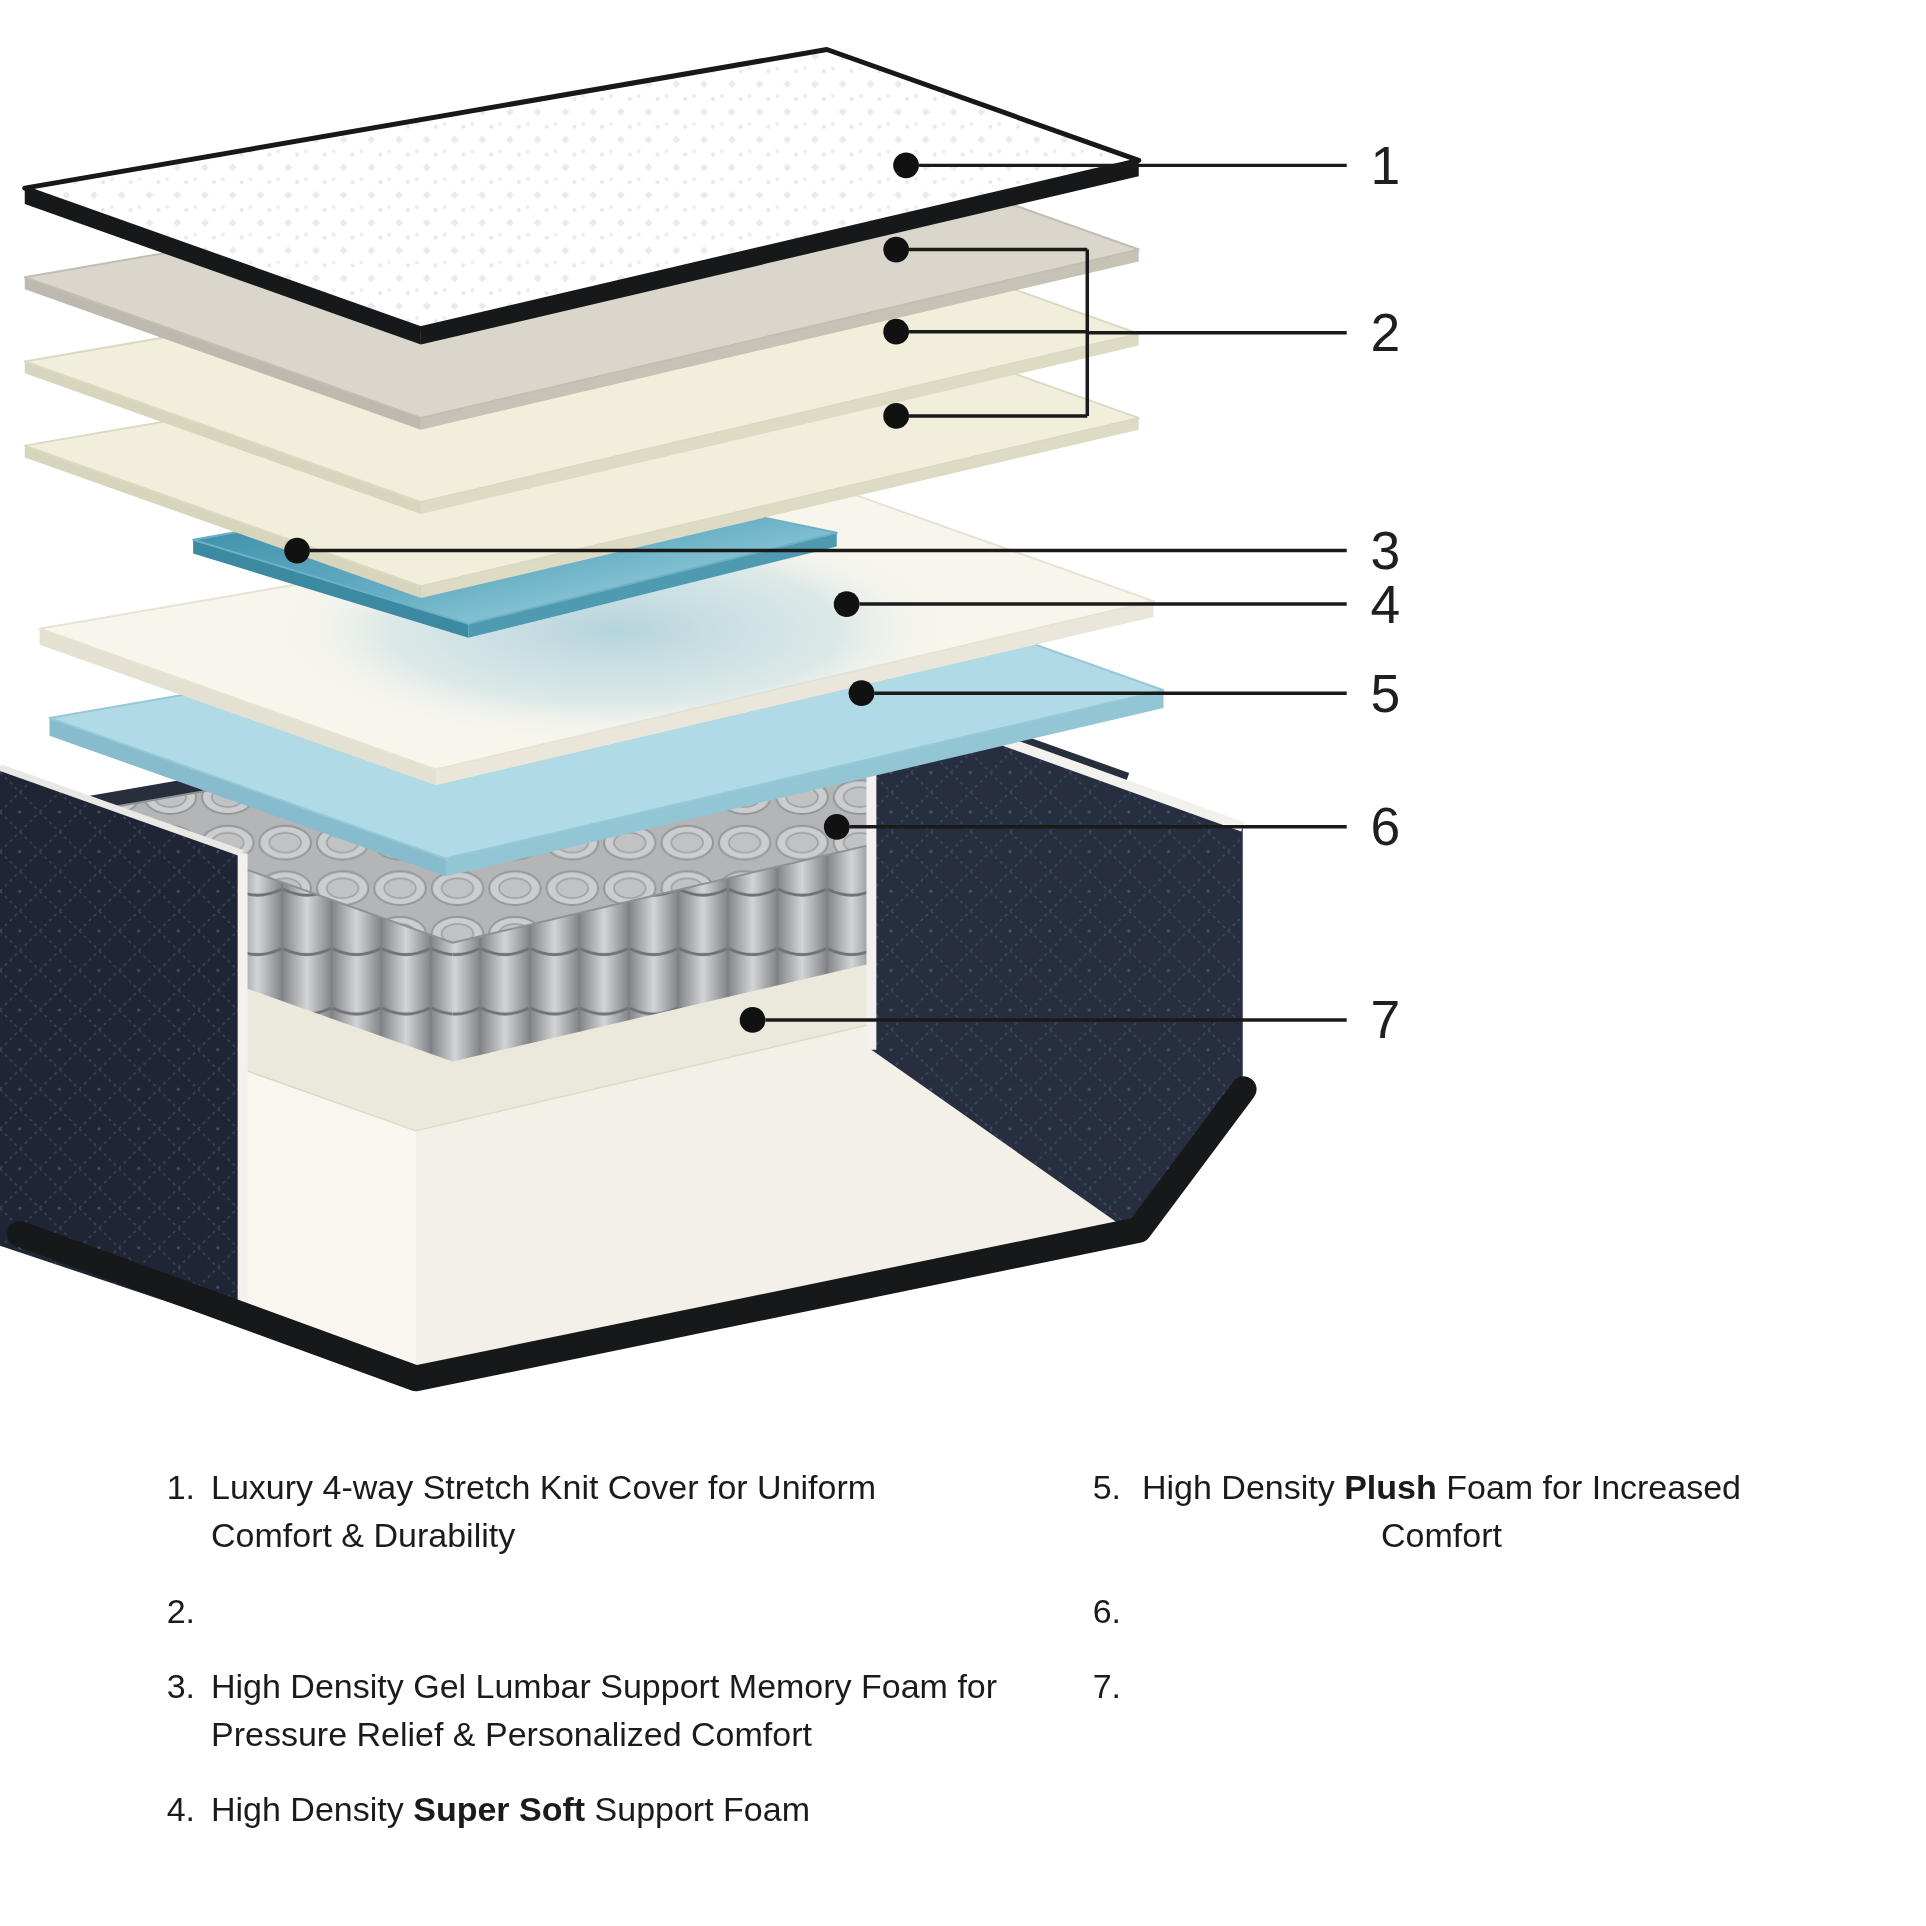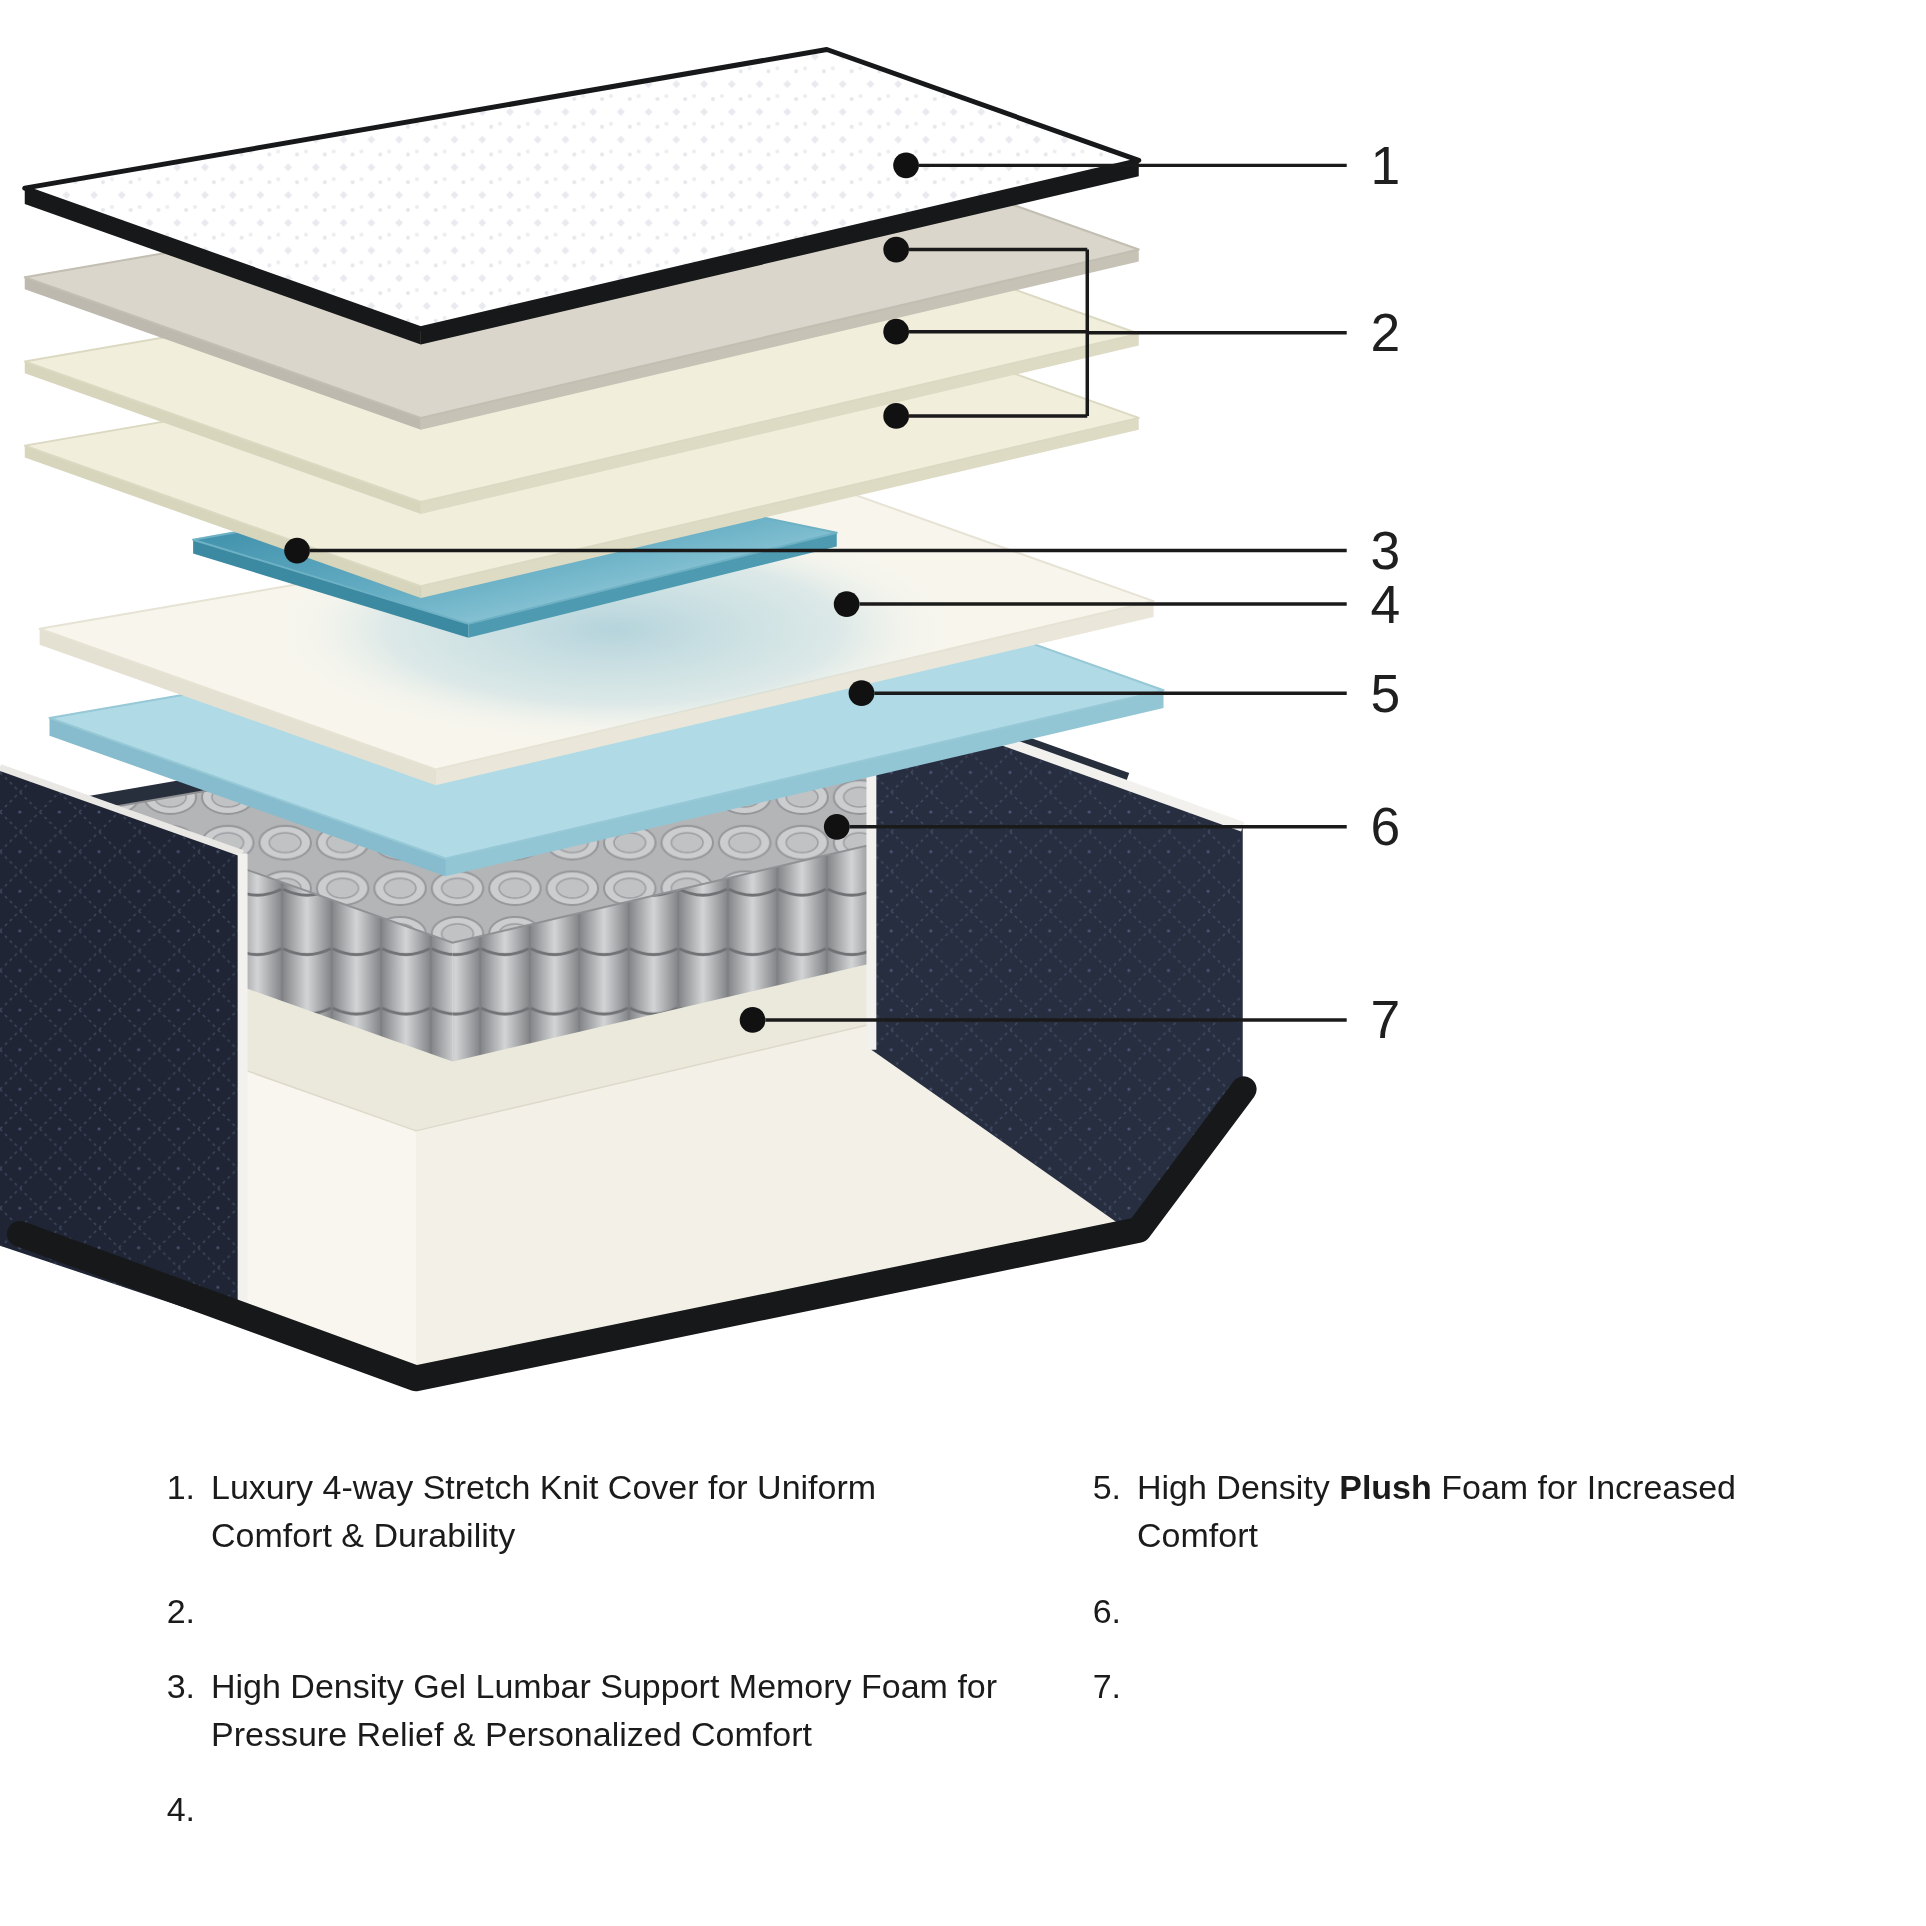--- a/index.html
+++ b/index.html
@@ -20,21 +20,21 @@
     display:flex;gap:63px;
     color:#1b1b1b;
   }
   .legend .col{display:flex;flex-direction:column;}
   .col-left{flex:0 0 863px;}
   .col-right{flex:1;}
   .item{display:flex;margin-bottom:27px;font-size:34px;line-height:1.42;}
   .item .num{flex:0 0 48px;text-align:right;margin-right:16px;}
   .item .txt{display:block;}
   .col-left .txt{max-width:787px;}
-  .col-right .txt{max-width:609px;}
+  .col-right .txt{max-width:609px;text-align:center;}
   .item b{font-weight:bold;}
 </style>
 </head>
 <body>
 
 <div class="stage">
 
   <svg class="diagram-svg" viewBox="0 0 1946 1946">
     <defs>
       <pattern id="knitPat" width="28" height="28" patternUnits="userSpaceOnUse">
@@ -192,20 +192,21 @@
       </div>
       <div class="item">
         <span class="num">2.</span>
       </div>
       <div class="item">
         <span class="num">3.</span>
         <span class="txt"><span>High Density Gel Lumbar Support Memory Foam for Pressure Relief &amp; Personalized Comfort</span><b></b><span></span></span>
       </div>
       <div class="item">
         <span class="num">4.</span>
+        <span class="txt"><span>High Density </span><b>Super Soft</b><span> Support Foam</span></span>
       </div>
     </div>
     <div class="col col-right">
       <div class="item">
         <span class="num">5.</span>
         <span class="txt"><span>High Density </span><b>Plush</b><span> Foam for Increased Comfort</span></span>
       </div>
       <div class="item">
         <span class="num">6.</span>
       </div>

